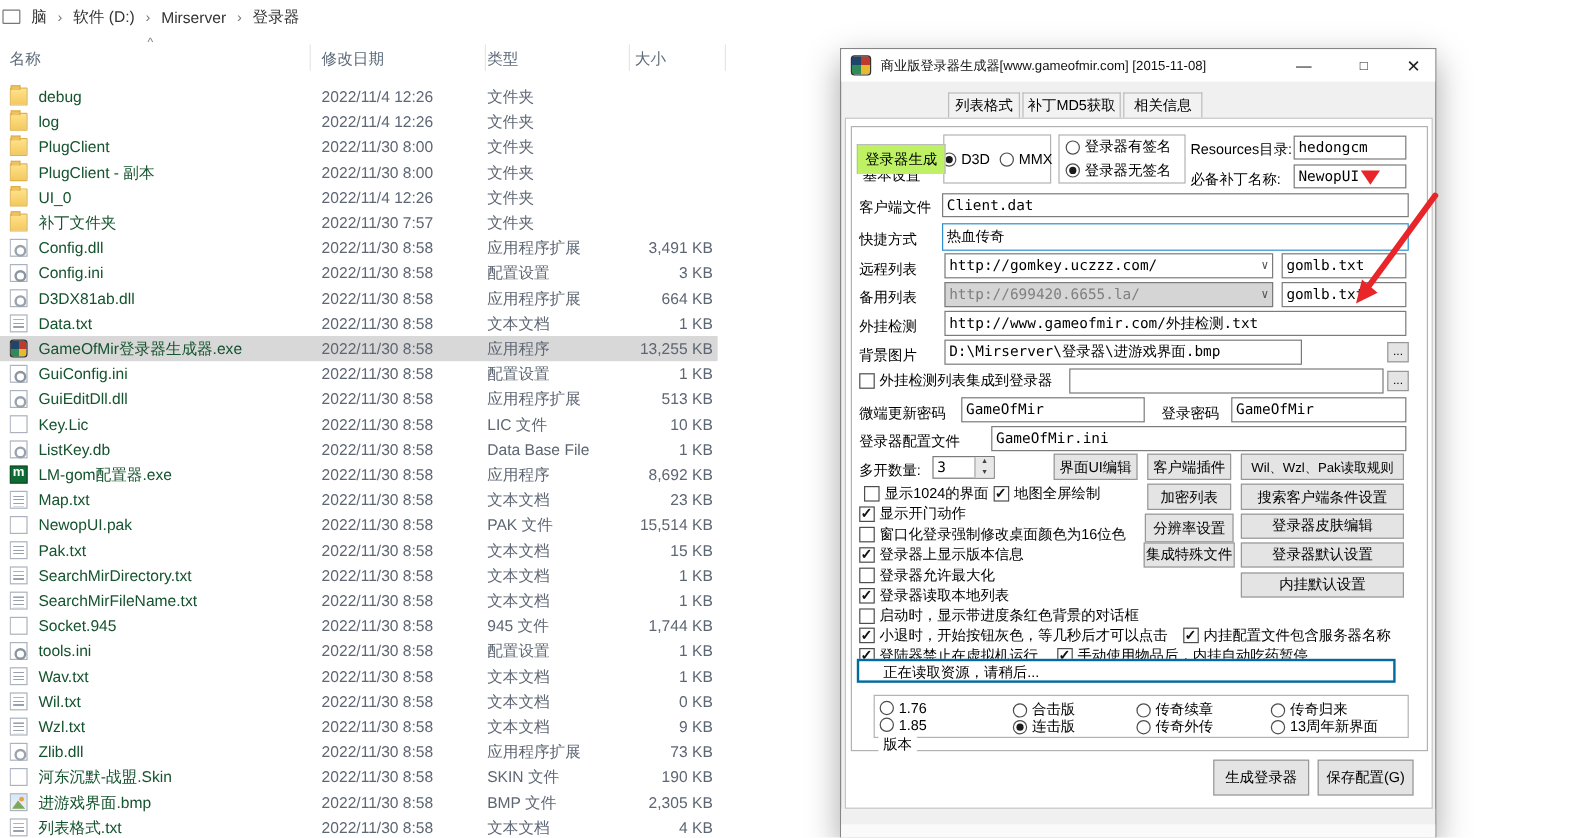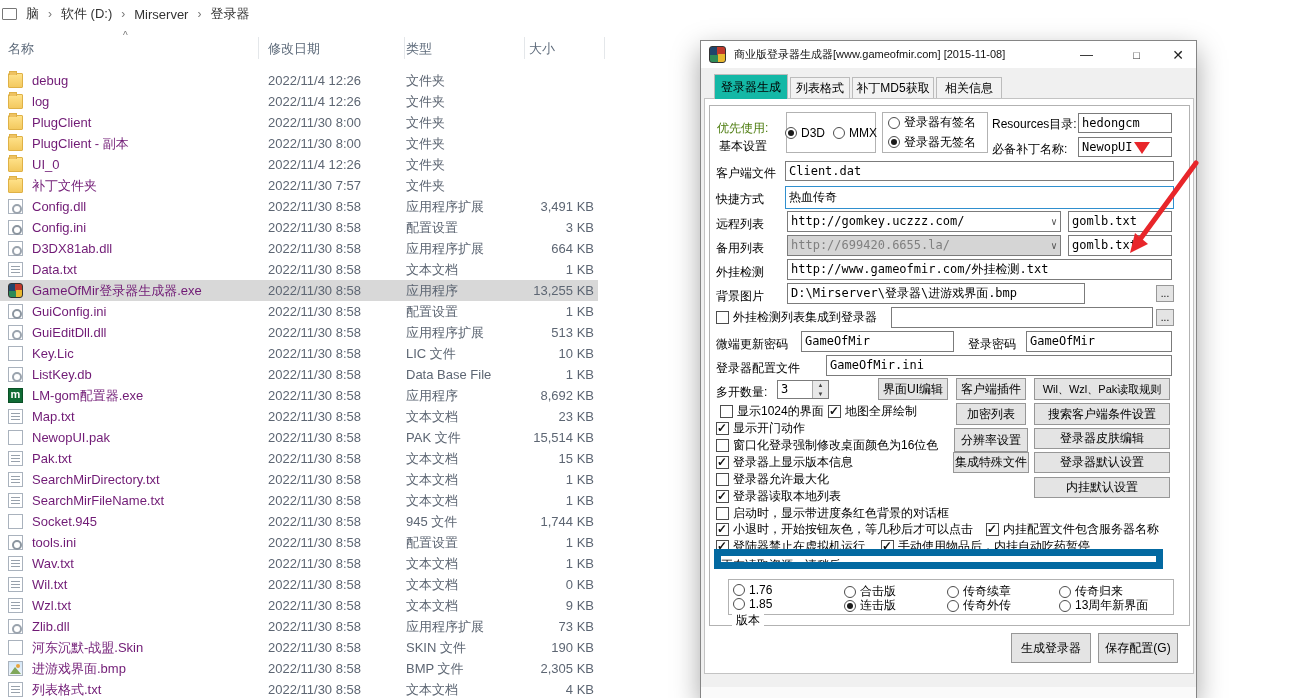--- a/index.html
+++ b/index.html
@@ -14,21 +14,21 @@
   .bc-icon{width:13px;height:10px;border:1.5px solid #777;border-radius:1px;flex:none;}
   .crumb{cursor:default;}
   .crumb-sep{color:#777;font-size:12px;}
   .list-header{position:absolute;left:0;top:32px;width:700px;height:30px;font-size:13px;color:#5d6a7a;}
   .h-cell{position:absolute;top:8px;white-space:nowrap;}
   .h-sep{position:absolute;top:5px;width:1px;height:22px;background:#e4e7ea;}
   .sort-caret{position:absolute;left:123px;top:-2px;font-size:10px;color:#777;}
   .file-list{position:absolute;left:0;top:70px;width:604px;}
   .frow{position:relative;height:21px;font-size:13px;}
   .frow.selected{background:#d8d8d8;width:598px;}
-  .c-name{position:absolute;left:8px;top:0;height:21px;width:250px;display:flex;align-items:center;overflow:hidden;color:#701a75;}
+  .c-name{position:absolute;left:8px;top:0;height:21px;width:250px;display:flex;align-items:center;overflow:hidden;color:#14532d;}
   .c-name-text{white-space:nowrap;}
   .c-date{position:absolute;left:268px;top:0;line-height:21px;color:#5d6673;white-space:nowrap;}
   .c-type{position:absolute;left:406px;top:0;line-height:21px;color:#5d6673;white-space:nowrap;}
   .c-size{position:absolute;left:478px;top:0;width:116px;text-align:right;line-height:21px;color:#5d6673;white-space:nowrap;}
 
   
   .icon{width:15px;height:15px;margin-right:9px;position:relative;flex:none;box-sizing:border-box;}
   .icon-folder{background:linear-gradient(#ffe28a,#f3c95f);border:1px solid #dfb146;border-radius:1px;}
   .icon-folder::before{content:"";position:absolute;left:0;top:-3px;width:6px;height:3px;background:#eec261;border:1px solid #dfb146;border-bottom:none;}
   .icon-txt,.icon-ini,.icon-dll,.icon-file,.icon-bmp{background:#fff;border:1px solid #a9b2bd;}
@@ -51,21 +51,21 @@
   .app-icon{width:15px;height:15px;margin:0 8px 0 8px;}
   .title{font-size:11px;color:#111;white-space:nowrap;}
   .wbtn{position:absolute;top:0;height:27px;display:flex;align-items:center;justify-content:center;
         color:#222;font-size:13px;cursor:pointer;}
   .wbtn.min{left:363px;width:45px;}
   .wbtn.max{left:413px;width:45px;font-size:11px;}
   .wbtn.close{left:458px;width:38px;font-size:14px;}
 
   .tab{position:absolute;background:#f2f2f2;border:1px solid #bcbcbc;border-bottom:none;box-sizing:border-box;
        display:flex;align-items:center;justify-content:center;white-space:nowrap;cursor:pointer;}
-  .tab.checked{background:#14b8a6;z-index:6;}
+  .tab.checked{background:#bef264;z-index:6;margin-top:46px;}
   .tabpage{position:absolute;left:3px;top:57px;width:490px;height:576px;background:#fff;border:1px solid #c3c3c3;box-sizing:border-box;z-index:1;}
 
   .groupbox{position:absolute;border:1px solid #b2b2b2;box-sizing:border-box;z-index:2;}
   .gb-label{position:absolute;background:#fff;padding:0 4px;z-index:3;white-space:nowrap;margin-top:40px;}
 
   .dlabel{position:absolute;color:#000;white-space:nowrap;z-index:4;}
   .red{color:#4d7c0f;}
   .field{position:absolute;background:#fff;border:1px solid #7b7b7b;box-sizing:border-box;
          font-family:"DejaVu Sans Mono",monospace;font-size:12px;line-height:18px;padding:0 3px;
          white-space:nowrap;overflow:hidden;color:#000;z-index:4;}
@@ -85,21 +85,21 @@
   .chk,.rgroup-item{position:absolute;display:flex;align-items:center;gap:4px;white-space:nowrap;z-index:4;}
   .rrow{display:flex;align-items:center;gap:4px;white-space:nowrap;}
 
   .spinner{position:absolute;width:52px;height:19px;border:1px solid #7b7b7b;background:#fff;display:flex;box-sizing:border-box;z-index:4;}
   .spin-val{flex:1;font-family:"DejaVu Sans Mono",monospace;font-size:12px;line-height:17px;padding-left:3px;}
   .spin-btns{width:15px;border-left:1px solid #aaa;display:flex;flex-direction:column;background:#e8e8e8;}
   .su,.sd{flex:1;display:flex;align-items:center;justify-content:center;color:#444;cursor:pointer;}
   .su::after{content:"▲";font-size:6px;}
   .sd::after{content:"▼";font-size:6px;}
 
-  .status{position:absolute;border:7px solid #0369a1;background:#fff;line-height:18px;padding:0 0;
+  .status{position:absolute;border:2px solid #0369a1;background:#fff;line-height:18px;padding:0 20px;
           white-space:nowrap;overflow:hidden;z-index:4;box-sizing:border-box;}
   .dlg-bottom{position:absolute;left:0;top:633px;width:100%;height:25px;background:#f0f0f0;}
   .dlg-bottom-strip{position:absolute;left:0;top:646px;width:100%;height:12px;background:#fafafa;}
 
   .red-triangle{position:absolute;width:0;height:0;border-left:8px solid transparent;border-right:8px solid transparent;
                 border-top:12px solid #e8262a;z-index:8;}
   .annot{position:absolute;left:1100px;top:150px;width:209px;height:120px;z-index:9;pointer-events:none;}
 </style>
 </head>
 <body>

